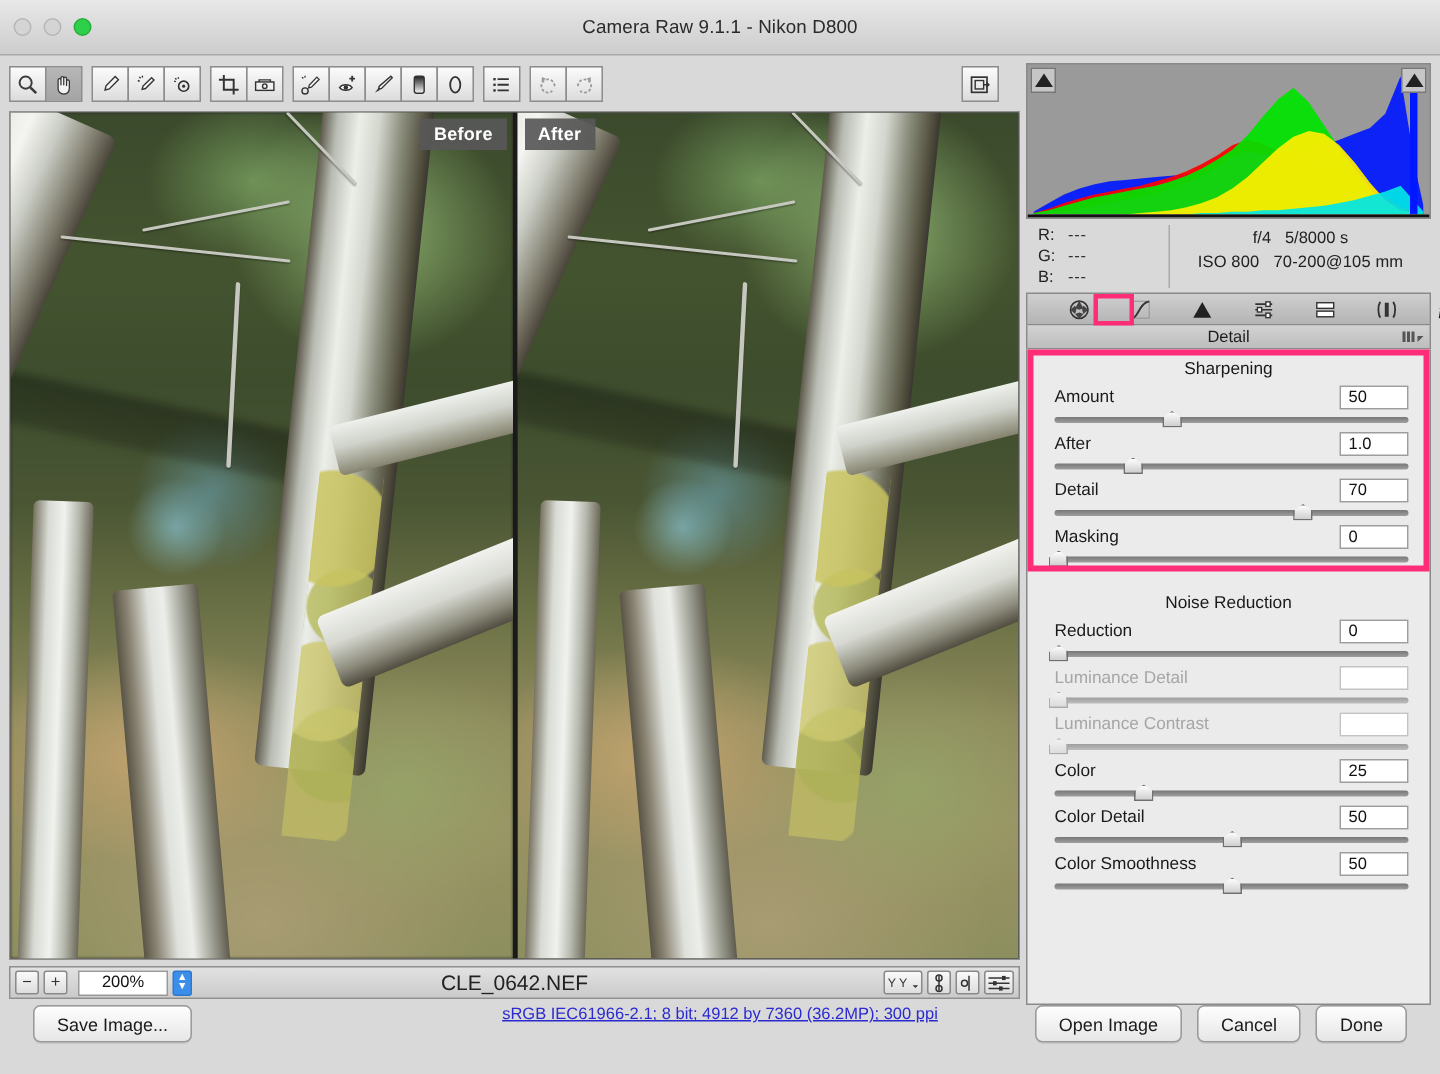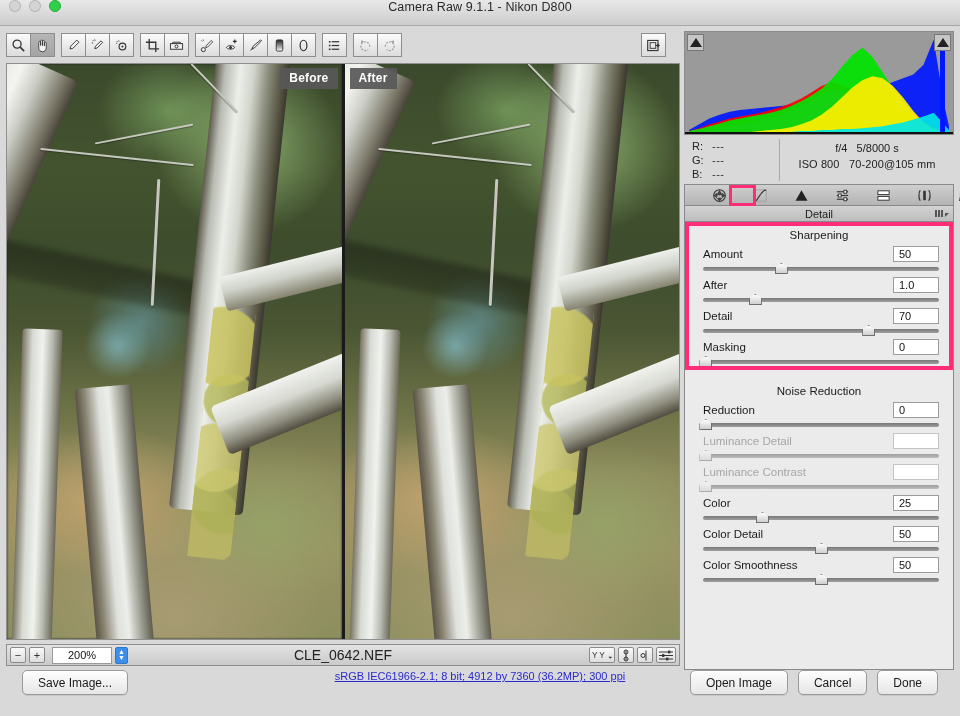--- a/index.html
+++ b/index.html
@@ -11,24 +11,24 @@
     -webkit-font-smoothing: antialiased;
   }
   .window {
     position: absolute; left: 0; top: 0; width: 960px; height: 716px;
     background: #d9d9d9;
     display: flex; flex-direction: column;
   }
 
   
   .titlebar {
-    height: 26px; flex: none;
+    height: 37px; flex: none;
     background: linear-gradient(to bottom,#e8e8e8,#cdcdcd);
     border-bottom: 1px solid #a8a8a8;
-    display: flex; position: relative;
+    display: flex; align-items: center; position: relative;
   }
   .lights { display: flex; gap: 8px; padding-left: 9px; }
   .light { width: 12px; height: 12px; border-radius: 50%; border: 1px solid rgba(0,0,0,.14); }
   .light.grey { background: #d4d4d4; }
   .light.green { background: #2ed049; border-color: #27ae3d; }
   .title {
     position: absolute; left: 0; right: 0; text-align: center;
     font-size: 12.5px; color: #2a2a2a; letter-spacing: .1px;
   }
 

